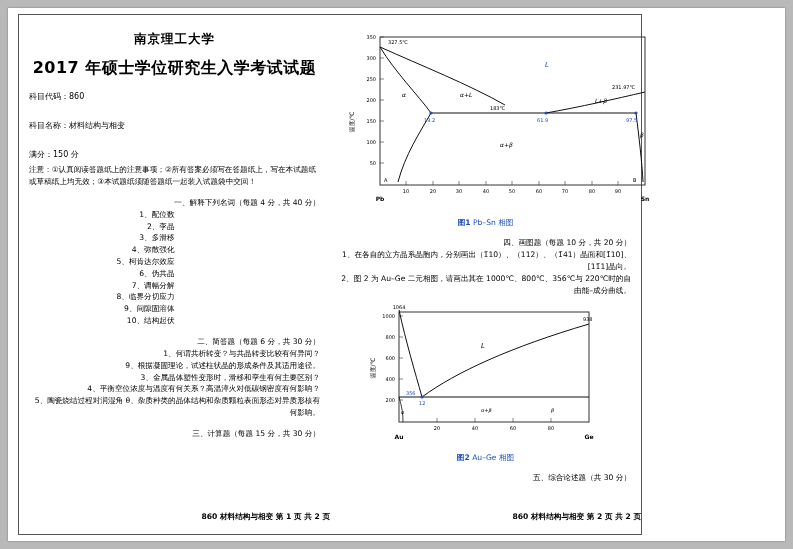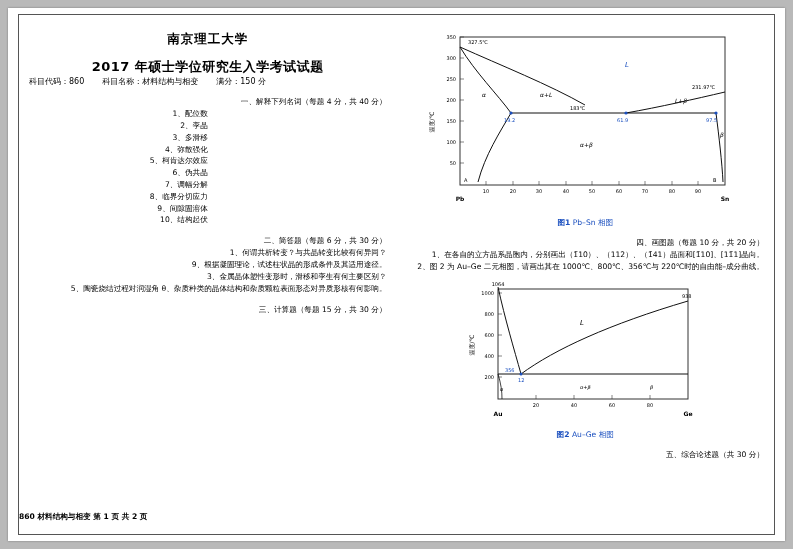--- a/index.html
+++ b/index.html
@@ -12,21 +12,21 @@
   .page{
     position:absolute;
     left:8px;top:8px;
     width:777px;height:533px;
     background:#ffffff;
     box-shadow:0 0 2px rgba(0,0,0,.35);
   }
   .inner{
     position:absolute;
     left:10px;top:6px;
-    width:757px;height:521px;
+    width:624px;height:521px;
     border:1px solid #555;
     box-sizing:border-box;
   }
   .col{
     position:absolute;
     top:0;
     box-sizing:border-box;
     padding:6px 10px 0 10px;
   }
   .colL{left:0;width:50%;height:100%;}
@@ -34,28 +34,30 @@
   .title{
     text-align:center;
     font-weight:bold;
     font-size:12.5px;
     letter-spacing:1px;
     margin-top:10px;
   }
   .title2{
     text-align:center;
     font-weight:bold;
-    font-size:13px;
+    font-size:16px;
     margin-top:10px;
     letter-spacing:.5px;
   }
   .metaline{
     font-size:8px;
+    margin-top:12px;
     display:flex;
     gap:18px;
+    flex-direction:column;
   }
   .metaline span{white-space:nowrap;}
   .note{
     font-size:7.6px;
     line-height:1.55;
     margin-top:4px;
   }
   .sec{
     font-size:7.6px;
     line-height:1.5;
@@ -71,21 +73,21 @@
     flex-direction:column;
   }
   .two-col-list div{width:50%;}
   .lst{font-size:7.6px;line-height:1.55;}
   .lst div{margin-top:0px;}
   .indent{padding-left:9px;}
   .footerL,.footerR{
     position:absolute;
     bottom:12px;
     width:100%;
-    text-align:left;
+    text-align:right;
     font-size:7.6px;
     font-weight:bold;
   }
   .footerL{left:0;}
   .footerR{left:0;}
   .figwrap{
     margin-top:6px;
     text-align:center;
   }
   .figcap{
@@ -112,20 +114,21 @@
           <span>科目代码：</span><span>860</span>
         </span>
         <span>
           <span>科目名称：</span><span>材料结构与相变</span>
         </span>
         <span>
           <span>满分：</span><span>150 分</span>
         </span>
       </div>
 
+      <div class="note">注意：①认真阅读答题纸上的注意事项；②所有答案必须写在答题纸上，写在本试题纸或草稿纸上均无效；③本试题纸须随答题纸一起装入试题袋中交回！</div>
 
       <div class="sec">
         <div class="hd">一、解释下列名词（每题 4 分，共 40 分）</div>
         <div class="two-col-list">
           <div>1、配位数</div>
           <div>2、孪晶</div>
           <div>3、多滑移</div>
           <div>4、弥散强化</div>
           <div>5、柯肯达尔效应</div>
           <div>6、伪共晶</div>
@@ -135,20 +138,21 @@
           <div>10、结构起伏</div>
         </div>
       </div>
 
       <div class="sec">
         <div class="hd">二、简答题（每题 6 分，共 30 分）</div>
         <div class="lst">
           <div>1、何谓共析转变？与共晶转变比较有何异同？</div>
           <div>9、根据凝固理论，试述柱状晶的形成条件及其适用途径。</div>
           <div>3、金属晶体塑性变形时，滑移和孪生有何主要区别？</div>
+          <div>4、平衡空位浓度与温度有何关系？高温淬火对低碳钢密度有何影响？</div>
           <div>5、陶瓷烧结过程对润湿角 θ、杂质种类的晶体结构和杂质颗粒表面形态对异质形核有何影响。</div>
         </div>
       </div>
 
       <div class="sec">
         <div class="hd">三、计算题（每题 15 分，共 30 分）</div>
       </div>
 
       <div class="footerL">860 材料结构与相变   第 1 页 共 2 页</div>
     </div>
@@ -296,16 +300,17 @@
         <div class="figcap">
           <b>图2</b>
           <span>Au–Ge 相图</span>
         </div>
       </div>
 
       <div class="sec">
         <div class="hd">五、综合论述题（共 30 分）</div>
       </div>
 
+      <div class="footerR">860 材料结构与相变   第 2 页 共 2 页</div>
     </div>
 
   </div>
 </div>
 
 </body></html>

